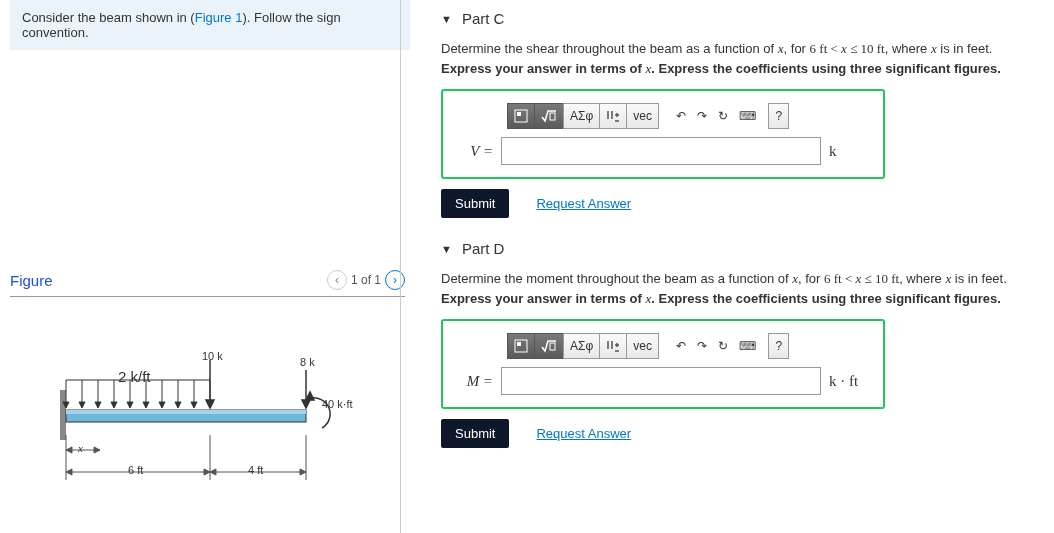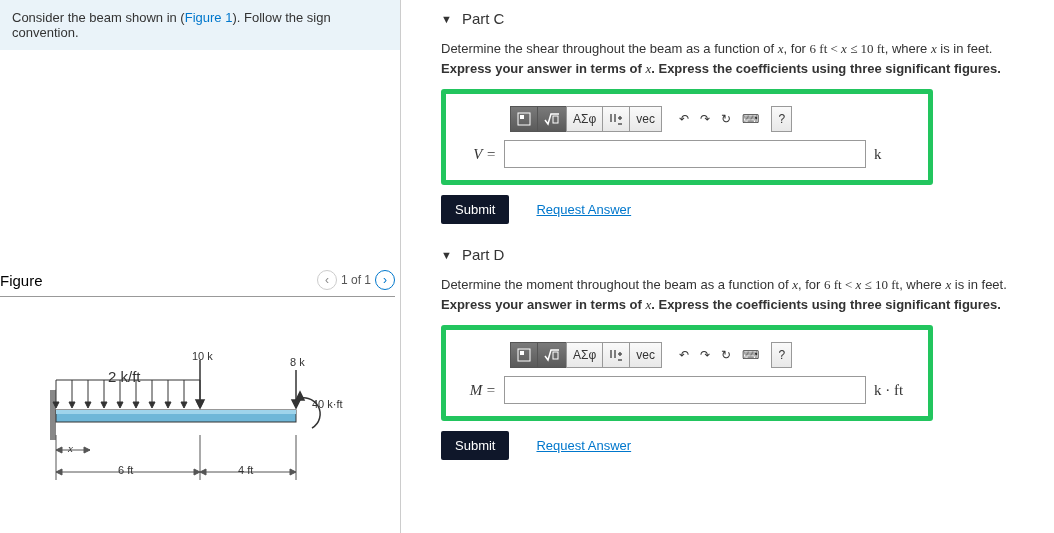--- a/index.html
+++ b/index.html
@@ -1,37 +1,37 @@
 <!DOCTYPE html>
 <html><head>
 <meta charset="utf-8">
 <style>
   * { box-sizing: border-box; margin: 0; padding: 0; }
   body { font-family: Arial, Helvetica, sans-serif; font-size: 13px; color: #333; background: #fff; width: 1054px; height: 533px; overflow: hidden; position: relative; }
-  .left-col { position: absolute; left: 0; top: 0; width: 400px; height: 533px; }
+  .left-col { position: absolute; left: 10px; top: 0; width: 400px; height: 533px; }
   .right-col { position: absolute; left: 400px; top: 0; width: 654px; height: 533px; border-left: 1px solid #ccc; padding-left: 40px; padding-top: 10px; }
   .intro { background: #eaf3f9; padding: 10px 12px; font-size: 13px; color: #333; }
   .intro .fig-link { color: #0077cc; }
   .figure-header { position: absolute; left: 0; top: 270px; width: 395px; border-bottom: 1px solid #999; padding-bottom: 6px; display: flex; justify-content: space-between; align-items: center; }
-  .figure-header .title { font-size: 15px; color: #000000; }
+  .figure-header .title { font-size: 15px; color: #1d4ed8; }
   .pager { display: flex; align-items: center; gap: 4px; font-size: 12px; color: #555; }
   .pager .navbtn { width: 20px; height: 20px; border: 1px solid #ccc; border-radius: 50%; display: flex; align-items: center; justify-content: center; color: #888; background: #fff; }
   .pager .navbtn.active { color: #0077cc; border-color: #0077cc; }
   .beam-figure { position: absolute; left: 50px; top: 350px; width: 300px; height: 140px; }
 
   .part { margin-bottom: 20px; }
   .part-header { display: flex; align-items: center; gap: 10px; font-size: 15px; color: #333; margin-bottom: 14px; }
   .part-header .caret { font-size: 11px; }
   .desc { font-size: 13px; margin-bottom: 4px; }
   .desc .math-it { font-style: italic; font-family: 'Times New Roman', serif; }
   .desc .rng { font-family: 'Times New Roman', serif; margin-top: 16px; }
   .instr { font-weight: bold; font-size: 13px; margin-bottom: 12px; }
   .instr .math-it { font-style: italic; font-family: 'Times New Roman', serif; font-weight: normal; }
 
-  .answer-block { border: 5px solid #22c55e; border-radius: 3px; padding: 12px 14px; width: 492px; margin-bottom: 10px; }
+  .answer-block { border: 2px solid #22c55e; border-radius: 3px; padding: 12px 14px; width: 444px; margin-bottom: 10px; }
   .toolbar { display: flex; gap: 0; margin-left: 50px; margin-bottom: 8px; align-items: center; }
   .tbtn { height: 26px; border: 1px solid #999; background: linear-gradient(#fafafa,#e8e8e8); padding: 0 6px; display: flex; align-items: center; justify-content: center; font-size: 12px; color: #333; margin-left: -1px; }
   .tbtn:first-child { margin-left: 0; }
   .tbtn.dk { background: linear-gradient(#7a7a7a,#5a5a5a); color: #fff; border-color: #555; }
   .toolbar .gap { width: 12px; }
   .answer-row { display: flex; align-items: center; gap: 8px; }
   .answer-row .lhs { font-style: italic; font-family: 'Times New Roman', serif; font-size: 15px; width: 36px; text-align: right; }
   .answer-row input { flex: 1; height: 28px; border: 1px solid #999; padding: 2px 6px; font-size: 14px; }
   .answer-row .unit { font-family: 'Times New Roman', serif; font-size: 15px; width: 40px; }
 

